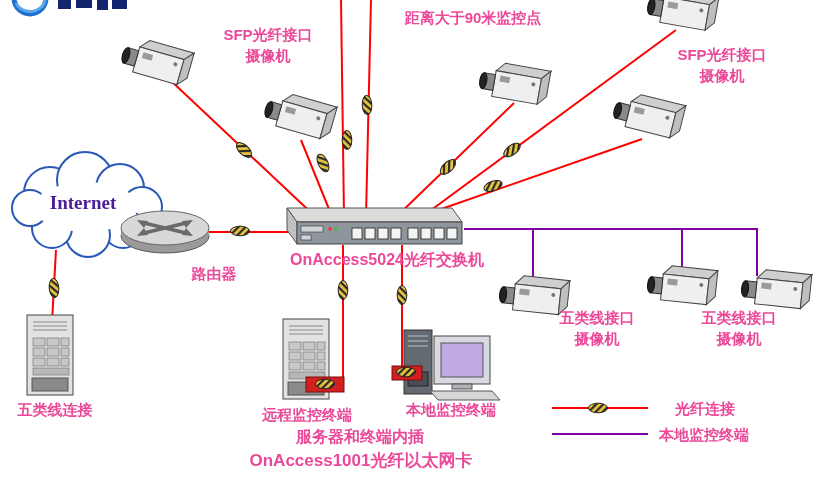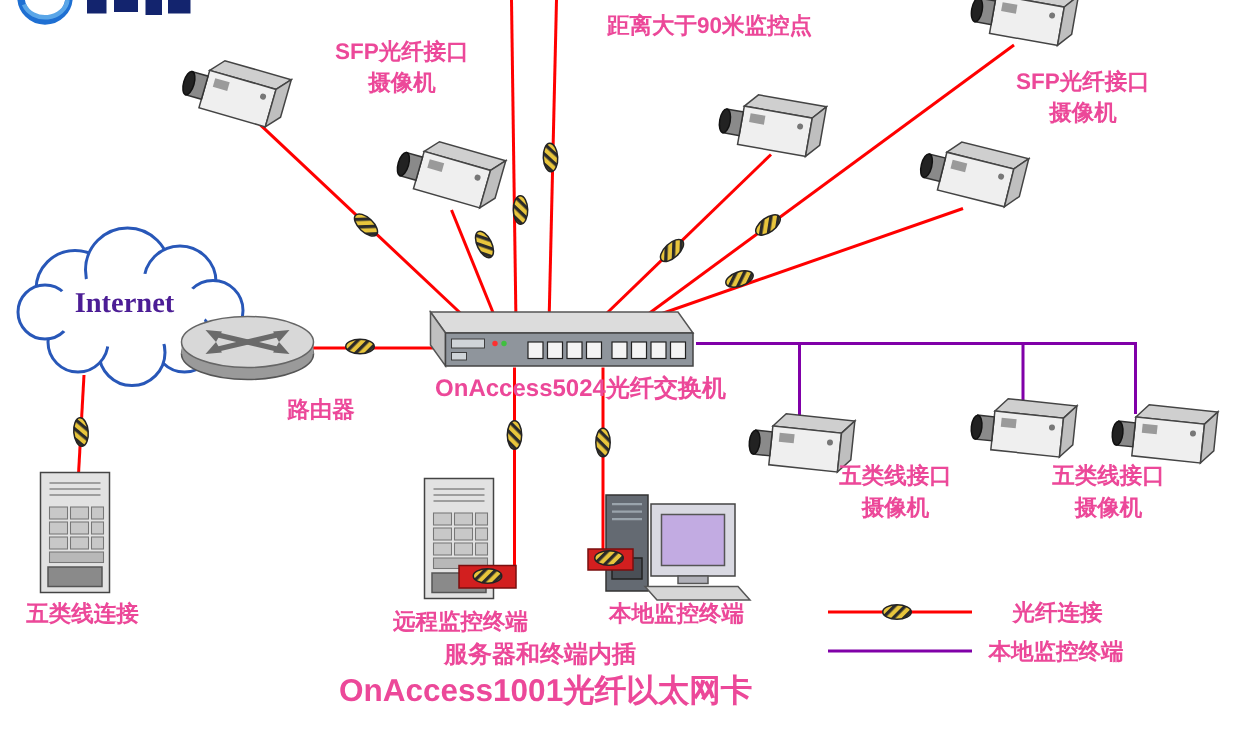--- a/index.html
+++ b/index.html
@@ -2,21 +2,21 @@
 <html><head>
 <meta charset="utf-8">
 <style>
   html,body{margin:0;padding:0;background:#fff;}
   #stage{position:relative;width:827px;height:496px;background:#ffffff;overflow:hidden;
          font-family:"Liberation Sans",sans-serif;}
   #stage svg.diagram{position:absolute;left:0;top:0;}
   .lbl{position:absolute;color:#ec4899;font-weight:bold;font-size:15px;line-height:21px;
        text-align:center;white-space:nowrap;}
   .lbl.big{font-size:16px;}
-  .lbl.huge{font-size:21px;}
+  .lbl.huge{font-size:17px;}
   .lbl.serif{font-family:"Liberation Serif",serif;font-size:19px;color:#4c1d95;}
 </style>
 </head>
 <body>
 
 <div id="stage">
 
   <svg class="diagram" width="827" height="496" viewBox="0 0 827 496">
     <defs>
       <pattern id="hatch" patternUnits="userSpaceOnUse" width="5" height="5" patternTransform="rotate(45)">

